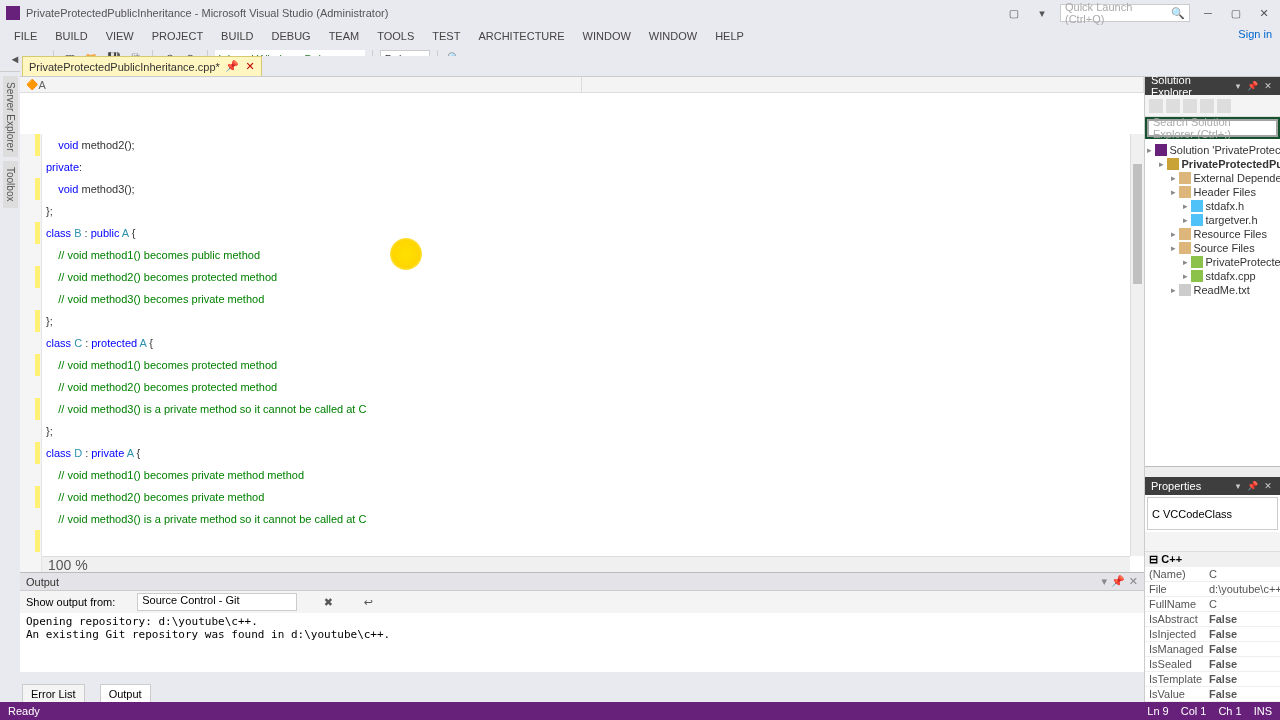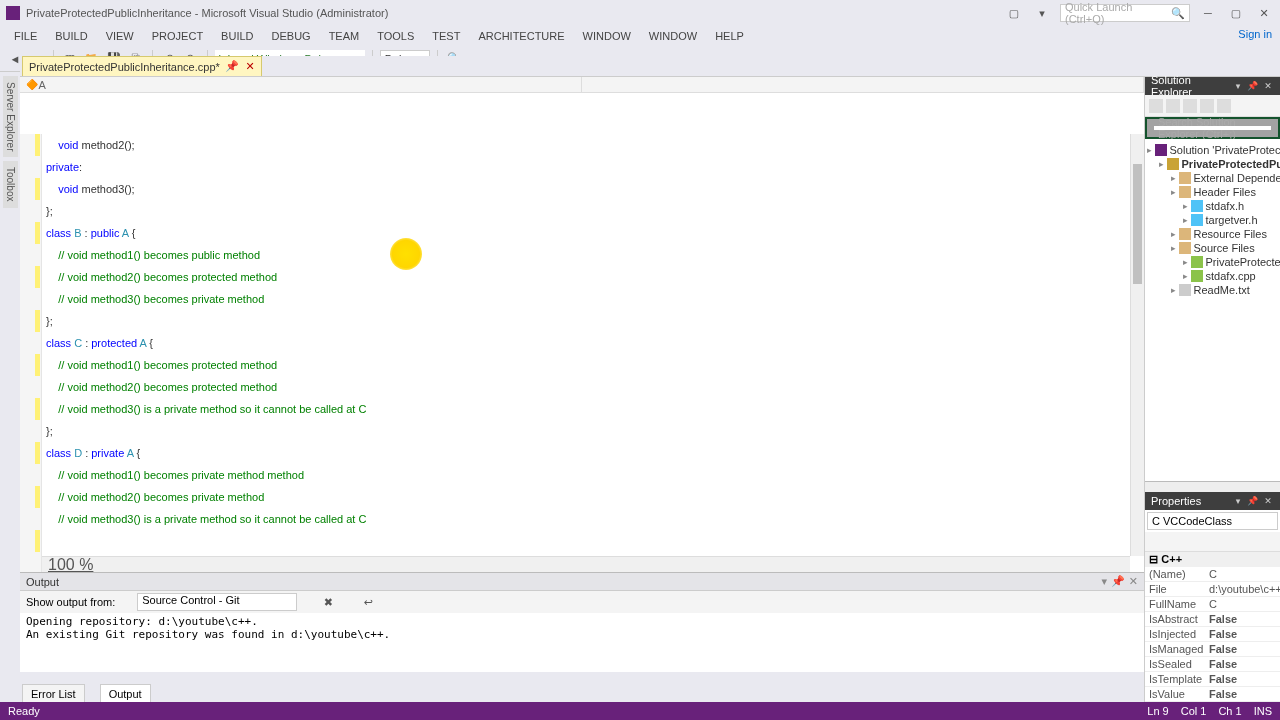--- a/index.html
+++ b/index.html
@@ -32,43 +32,43 @@
 .code-scroll{flex:1;position:relative;overflow:hidden;font-family:Consolas,monospace;font-size:15px;line-height:22px;margin-top:41px;}
 .gutter{position:absolute;left:0;top:0;bottom:0;width:22px;background:#f5f5f5;border-right:1px solid #e5e5e5;}
 .gutter::before{content:"";position:absolute;left:15px;top:0;bottom:0;width:5px;background:repeating-linear-gradient(to bottom,#fff176 0,#fff176 22px,transparent 22px,transparent 44px);}
 .code{position:absolute;left:26px;top:0;right:14px;white-space:pre;color:#333;}
 .kw{color:#0000ff;}
 .typ{color:#2b91af;}
 .cm{color:#008000;}
 .code-vscroll{position:absolute;right:0;top:0;bottom:16px;width:14px;background:#f0f0f0;border-left:1px solid #ddd;}
 .code-vscroll .thumb{position:absolute;left:2px;right:2px;top:30px;height:120px;background:#c0c0c0;}
 .code-hscroll{position:absolute;left:22px;right:14px;bottom:0;height:16px;background:#f0f0f0;border-top:1px solid #ddd;display:flex;align-items:center;}
-.code-hscroll .zoom{font-size:16px;color:#555;padding:0 6px;text-decoration:underline;}
+.code-hscroll .zoom{font-size:14px;color:#555;padding:0 6px;}
 .highlight-cursor{position:absolute;width:32px;height:32px;border-radius:50%;background:radial-gradient(circle,#ffe000 0%,#ffd600 60%,rgba(255,214,0,0) 100%);pointer-events:none;z-index:100;}
 .rightpanel{width:135px;display:flex;flex-direction:column;background:#14532d;}
 .panel-head{height:18px;background:#3e3e3e;color:#fff;display:flex;align-items:center;padding:0 6px;font-size:11px;}
 .panel-head .phbtns{margin-left:auto;display:flex;gap:3px;}
 .panel-head .phbtn{width:12px;height:12px;color:#ccc;font-size:9px;display:flex;align-items:center;justify-content:center;}
 .panel-tools{height:22px;background:#f4f4f4;border-bottom:1px solid #ddd;display:flex;align-items:center;padding:0 4px;gap:3px;}
 .panel-tools .pt{width:14px;height:14px;background:#ddd;}
-.panel-search{height:18px;border:7px solid #a3a3a3;background:#fff;margin:2px;padding:0 4px;display:flex;align-items:center;color:#aaa;font-size:10px;}
+.panel-search{height:18px;border:2px solid #a3a3a3;background:#fff;margin:2px;padding:0 4px;display:flex;align-items:center;color:#aaa;font-size:10px;}
 .tree{flex:1;background:#fff;padding:4px 2px;overflow:hidden;font-size:11px;color:#333;}
 .tree .titem{display:flex;align-items:center;gap:3px;padding:1px 0;white-space:nowrap;}
 .tree .i0{padding-left:0;} .tree .i1{padding-left:12px;} .tree .i2{padding-left:24px;} .tree .i3{padding-left:36px;}
 .tree .ticon{width:12px;height:12px;flex-shrink:0;}
 .tree .ticon.sln{background:#68217a;}
 .tree .ticon.prj{background:#c9a335;}
 .tree .ticon.fld{background:#dcb67a;}
 .tree .ticon.cpp{background:#8bc34a;}
 .tree .ticon.h{background:#4fc3f7;}
 .tree .ticon.txt{background:#ccc;}
 .tree .bold{font-weight:bold;}
 .props{flex:0 0 auto;display:flex;flex-direction:column;border-top:1px solid #bbb;}
 .props-body{background:#fff;font-size:11px;}
-.props-combo{height:18px;border:1px solid #ccc;margin:2px;padding:2px 4px;display:flex;align-items:center;}
+.props-combo{height:33px;border:1px solid #ccc;margin:2px;padding:2px 4px;display:flex;align-items:center;}
 .props-toolbar{height:20px;background:#f4f4f4;border-bottom:1px solid #ddd;display:flex;align-items:center;padding:0 4px;gap:3px;}
 .props-grid{display:grid;grid-template-columns:60px 1fr;}
 .props-grid .pcell{border-bottom:1px solid #eee;padding:1px 4px;color:#555;}
 .props-grid .pcat{grid-column:1/3;background:#f0f0f0;font-weight:bold;padding:1px 4px;}
 .output-wrap{height:130px;display:flex;flex-direction:column;border-top:1px solid #bbb;}
 .output-head{height:18px;background:#e4e4e8;display:flex;align-items:center;padding:0 6px;font-size:11px;color:#333;border-bottom:1px solid #ccc;}
 .output-head .phbtns{margin-left:auto;display:flex;gap:4px;color:#888;}
 .output-tools{height:22px;background:#f4f4f4;display:flex;align-items:center;padding:0 6px;gap:22px;font-size:11px;}
 .output-tools select,.output-tools .osel{height:18px;border:1px solid #ccc;background:#fff;padding:0 4px;min-width:160px;}
 .output-body{flex:1;background:#fff;font-family:Consolas,monospace;font-size:11px;padding:2px 6px;white-space:pre;overflow:hidden;}

